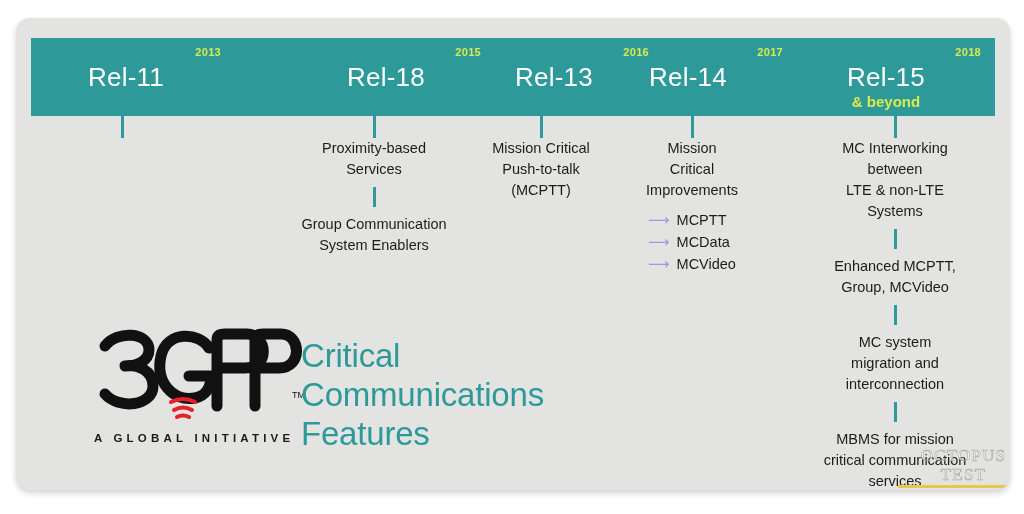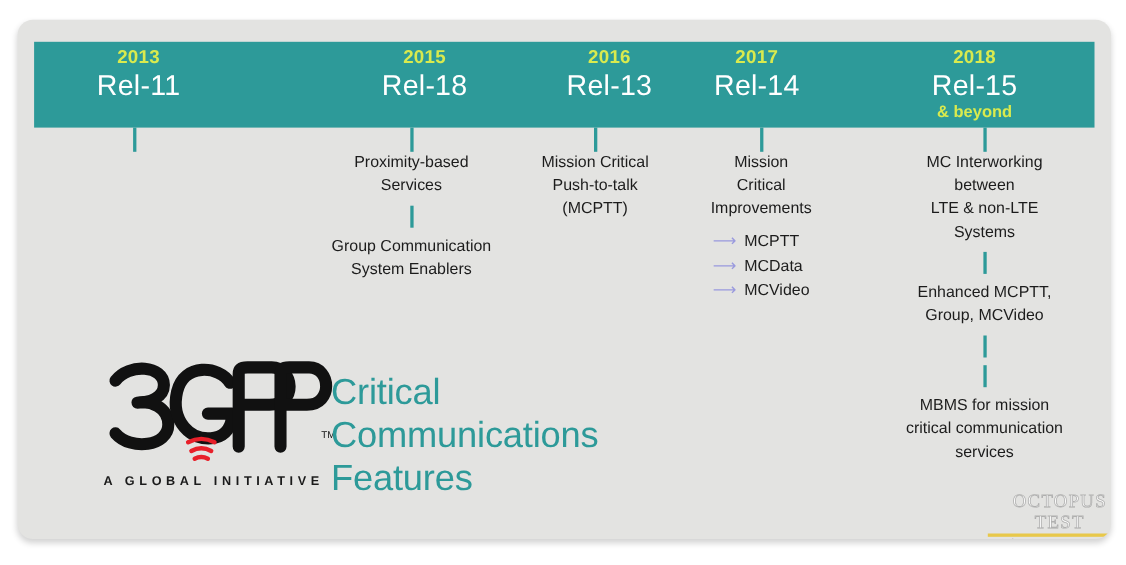--- a/index.html
+++ b/index.html
@@ -39,25 +39,26 @@
     background: #2d9a99;
   }
   .col-head {
     position: absolute;
     top: 0;
     text-align: center;
     color: #ffffff;
   }
   .year {
     color: #d9ea4e;
-    font-size: 17px;
+    font-size: 11px;
     font-weight: bold;
     letter-spacing: 0.3px;
     line-height: 18px;
     margin-top: 5px;
+    text-align: right;
   }
   .rel {
     color: #ffffff;
     font-size: 26px;
     font-weight: normal;
     line-height: 34px;
     letter-spacing: 0.2px;
     margin-top: -1px;
   }
   .beyond {
@@ -236,20 +237,23 @@
     <div class="col" style="left:775px; width:208px; top:98px;">
       <div class="connector conn-top"></div>
       <div class="block">MC Interworking
 between
 LTE &amp; non-LTE
 Systems</div>
       <div class="connector conn-mid"></div>
       <div class="block">Enhanced MCPTT,
 Group, MCVideo</div>
       <div class="connector conn-mid"></div>
+      <div class="block">MC system
+migration and
+interconnection</div>
       <div class="connector conn-mid"></div>
       <div class="block">MBMS for mission
 critical communication
 services</div>
     </div>
 
     <div class="logo-wrap">
       <svg class="logo-svg" width="215" height="110" viewBox="0 0 215 110">
         <g fill="none" stroke="#111111" stroke-width="11" stroke-linecap="round" stroke-linejoin="round">
 

